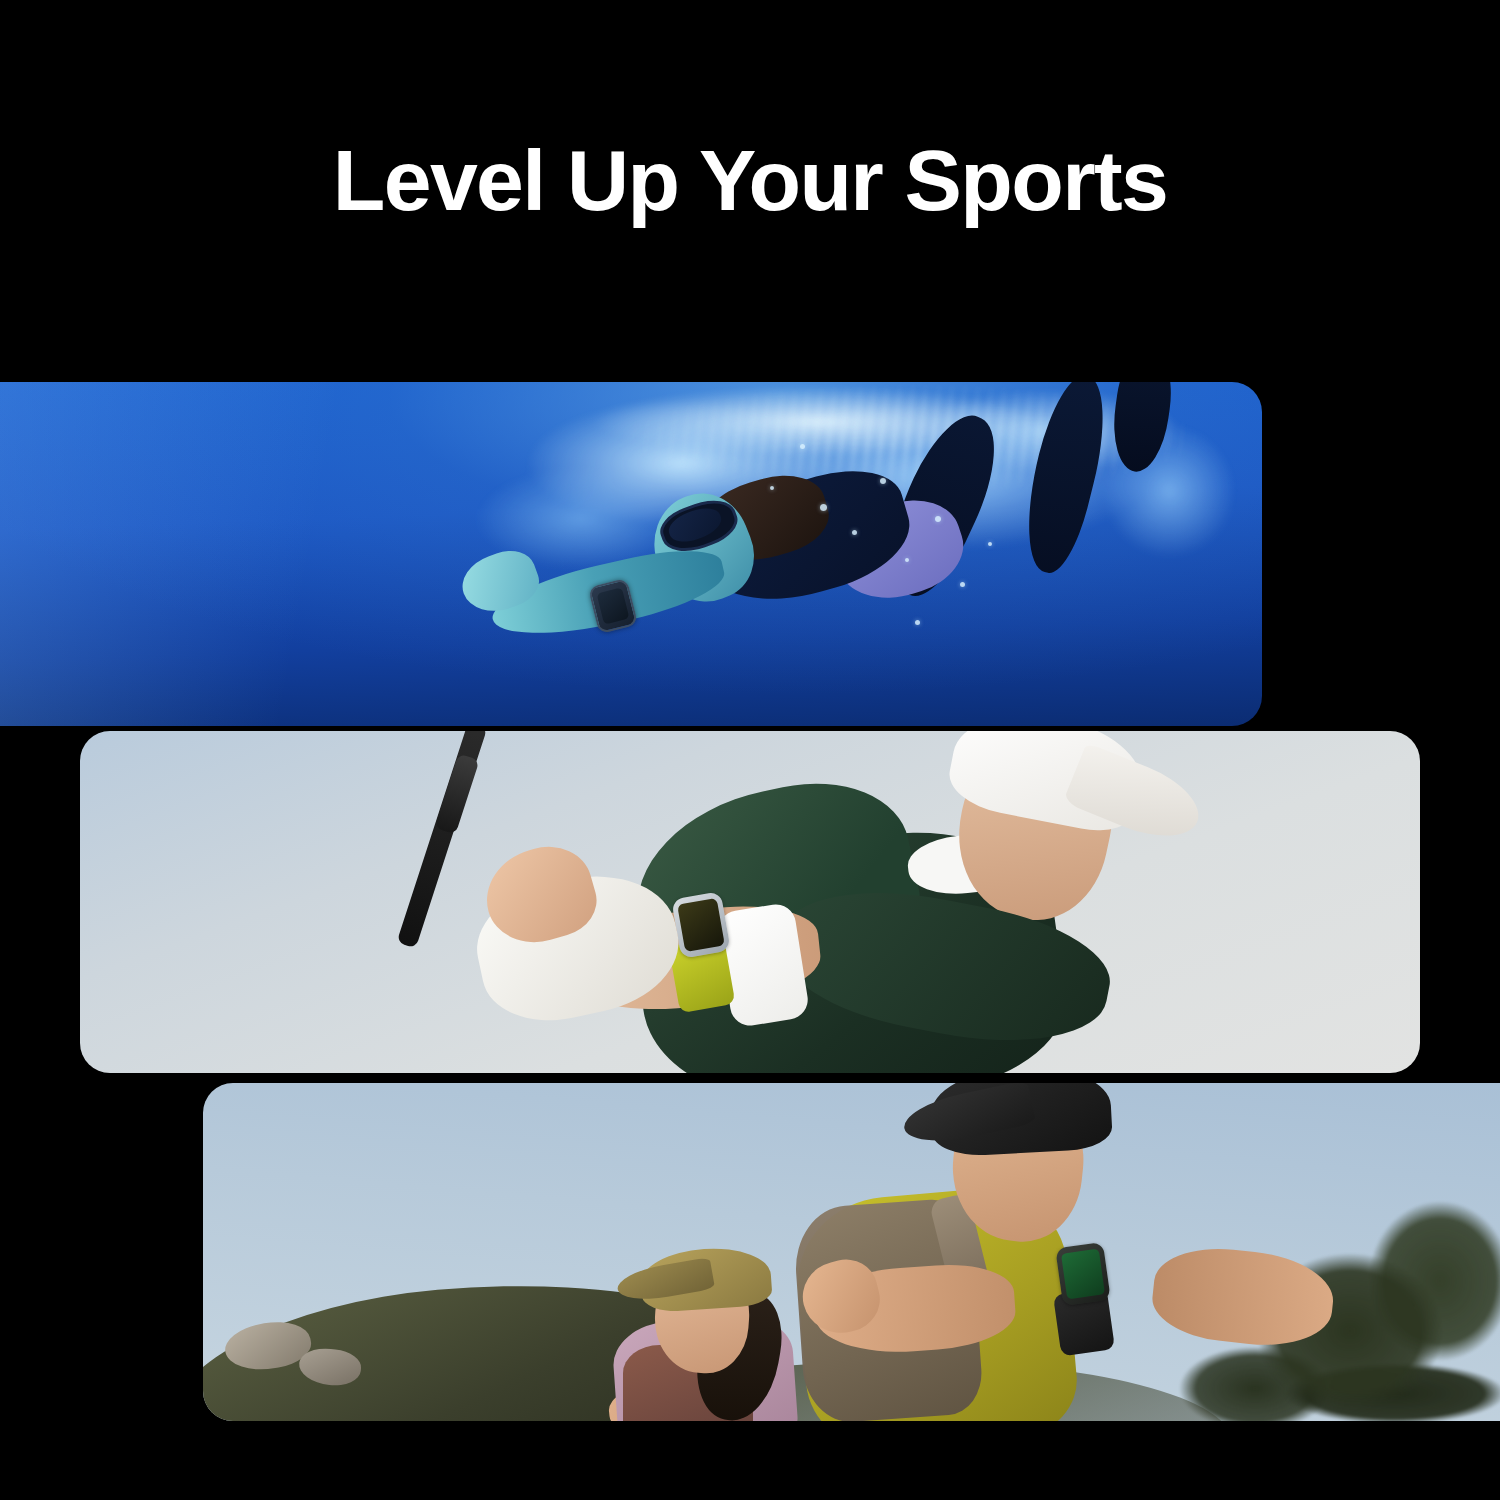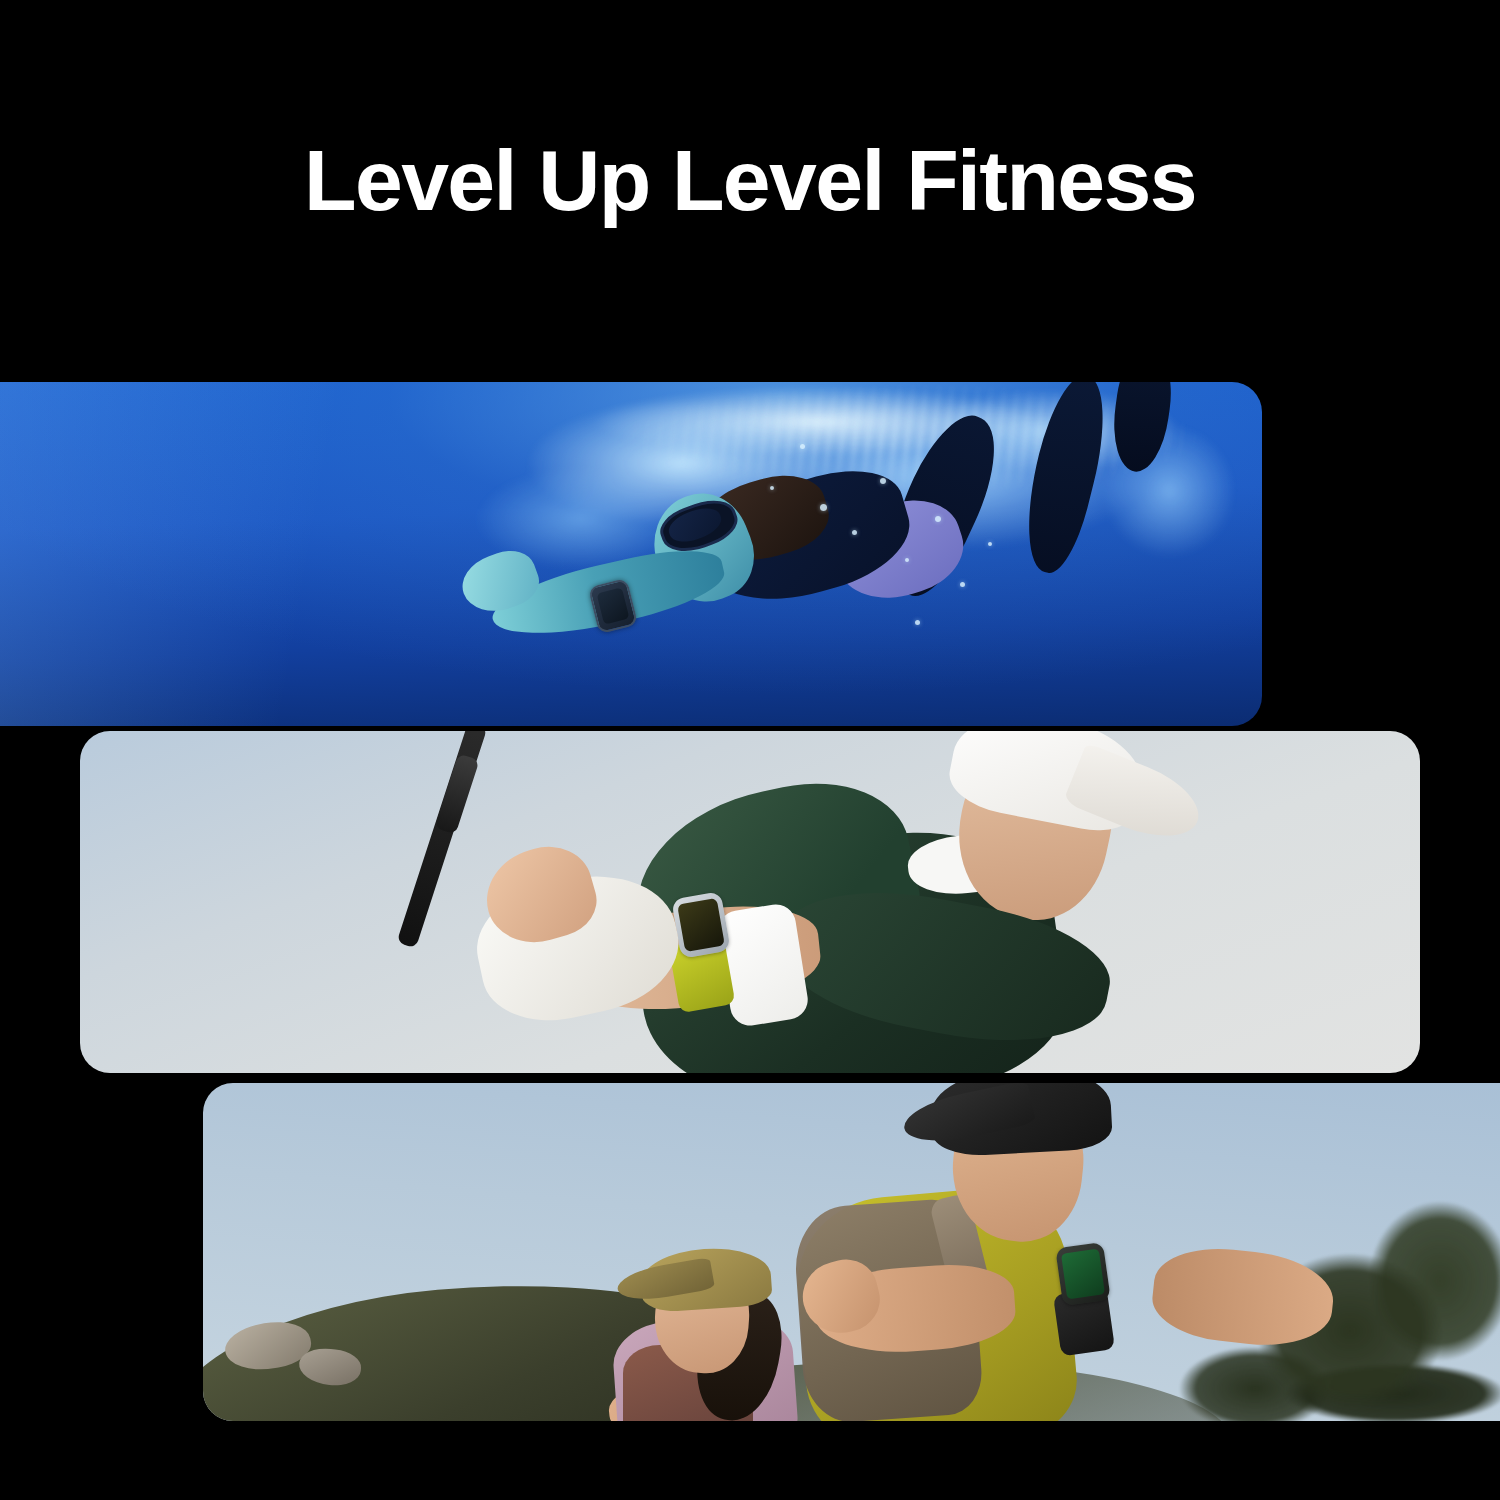--- a/index.html
+++ b/index.html
@@ -428,21 +428,21 @@
     position:absolute; left:406px; top:296px; width:130px; height:58px;
     background:linear-gradient(110deg,#e0b08c,#bf8e69);
     border-radius:44% 38% 40% 48%;
     transform:rotate(-6deg);
   }
 </style>
 </head>
 <body>
 
 <div class="headline">
-  <span class="ln">Level Up Level Fitness</span>
+  <span class="ln">Level Up Your Sports</span>
 </div>
 
 <div class="banner" id="banner-freedive">
   <div class="sunray"></div>
   <div class="caustics"></div>
   <div class="caustic-lines"></div>
 
   <div class="diver">
     <div class="d-leg2"></div>
     <div class="d-fin"></div>

